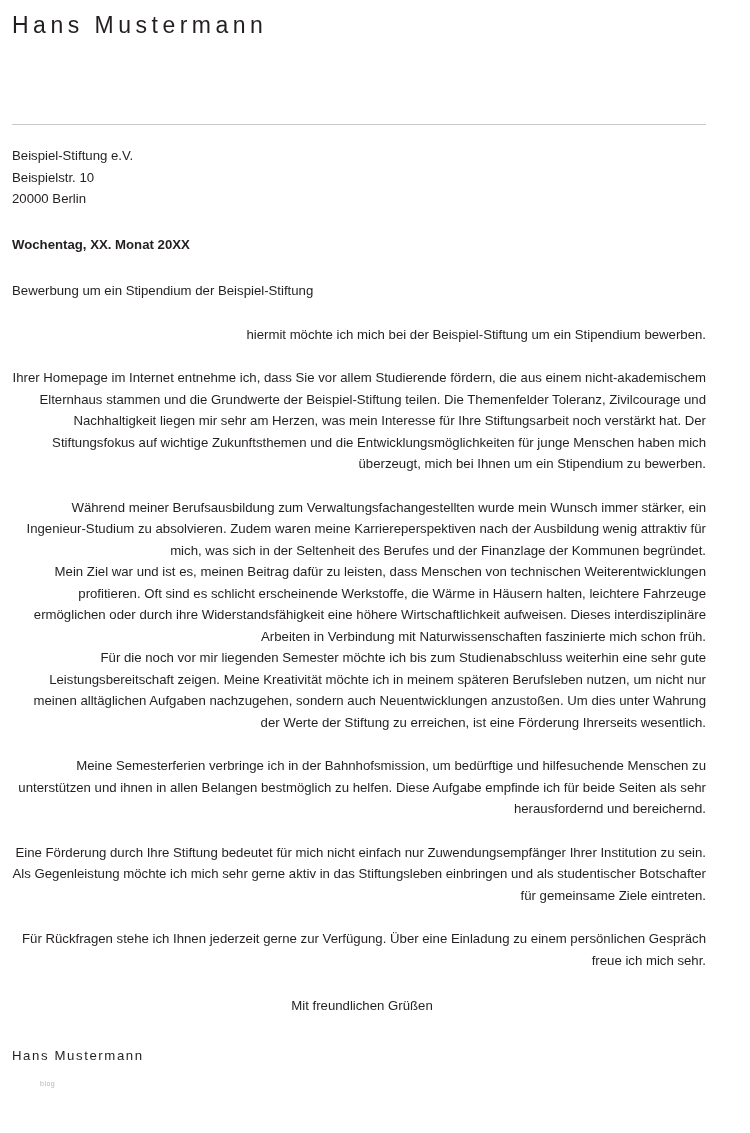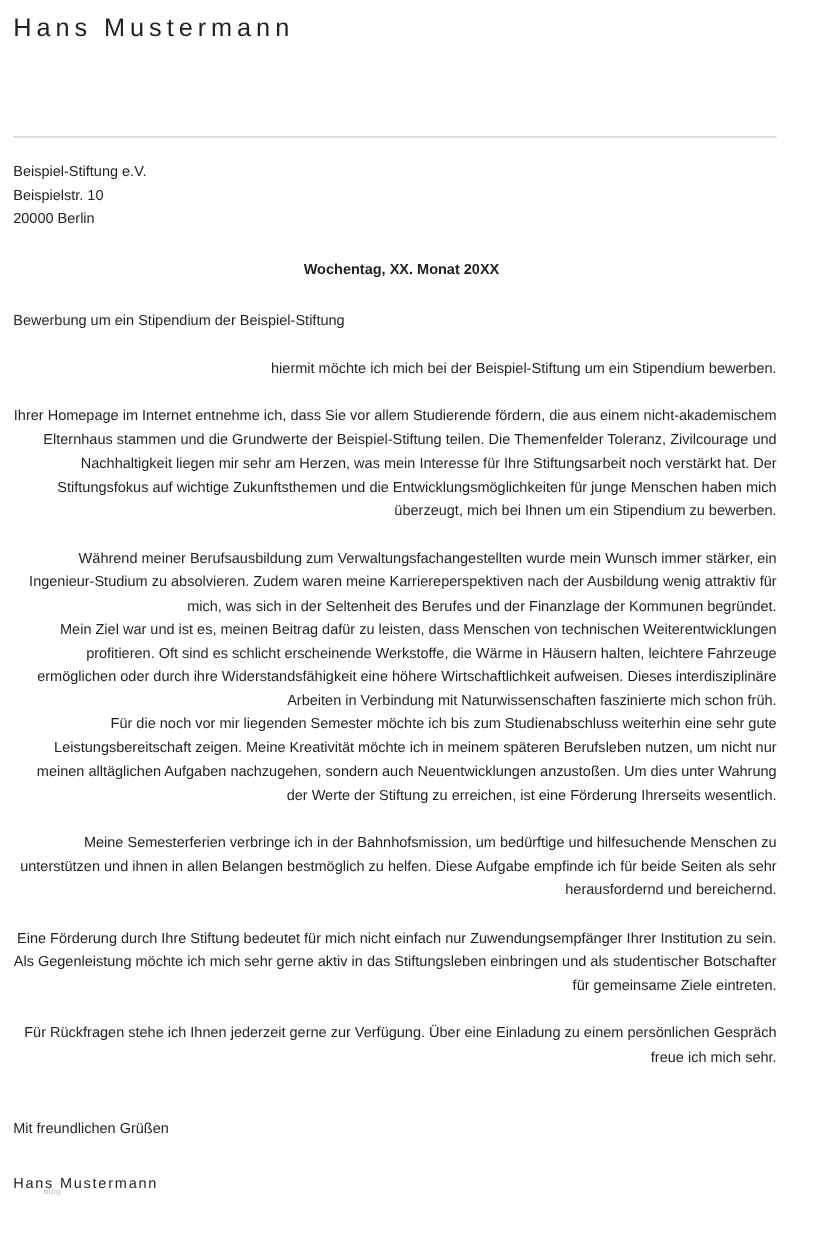--- a/index.html
+++ b/index.html
@@ -42,21 +42,21 @@
     left: 12px;
     top: 145px;
     width: 700px;
     font-size: 13.2px;
     line-height: 21.5px;
   }
   .recipient div {
     white-space: nowrap;
   }
   .date-line {
-    text-align: center;
+    text-align: left;
     width: 706px;
     margin-top: 24px;
     font-weight: 600;
     font-size: 13.2px;
   }
   .subject {
     margin-top: 25px;
     font-weight: 400;
     font-size: 13.2px;
   }
@@ -65,21 +65,22 @@
   }
   .para {
     margin-top: 22px;
     width: 694px;
     text-align: right;
   }
   .para.tight {
     margin-top: 0px;
   }
   .closing {
-    margin-top: 44px;
+    margin-top: 24px;
+    text-align: center;
   }
   .sign-name {
     margin-top: 28px;
     font-size: 13.2px;
     letter-spacing: 1.6px;
   }
   .watermark {
     position: absolute;
     left: 40px;
     top: 1080px;

